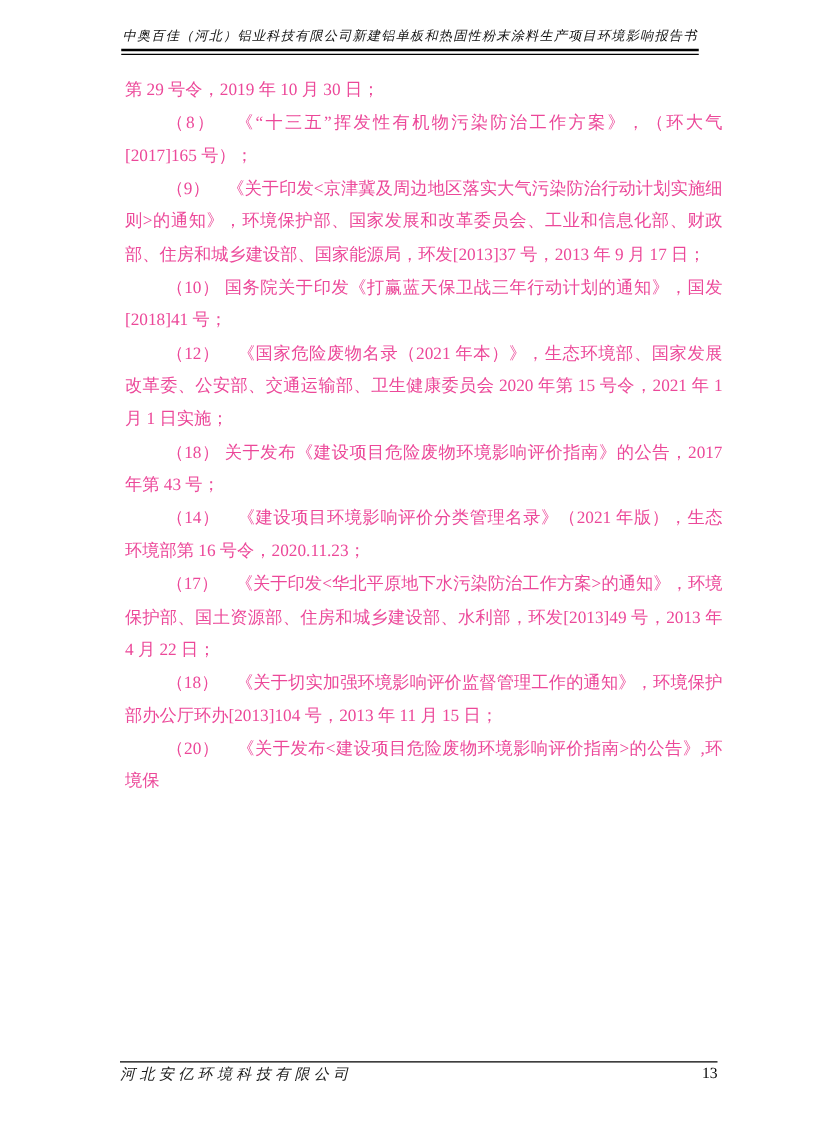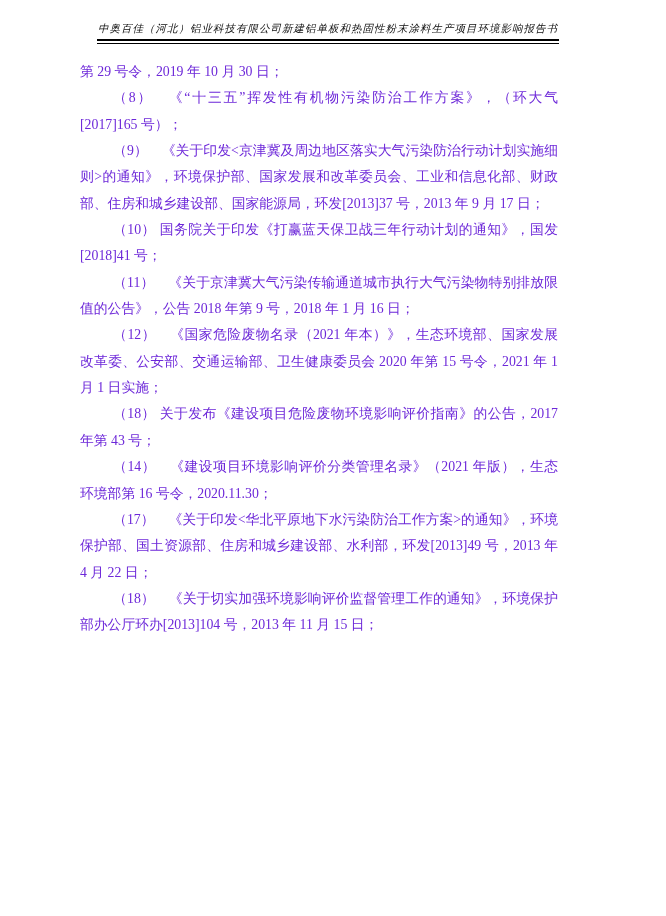--- a/index.html
+++ b/index.html
@@ -35,25 +35,25 @@
   .header-rule {
     margin-top: 3px;
     height: 2px;
     border-top: 2px solid #000000;
     border-bottom: 1px solid #000000;
   }
   
   .doc-body {
     position: absolute;
     top: 59px;
-    left: 80px;
+    left: 100px;
     width: 478px;
     font-size: 13.8px;
     line-height: 26.35px;
-    color: #6d28d9;
+    color: #ec4899;
   }
   .doc-body p {
     margin: 0;
     padding: 0;
     text-align: justify;
   }
   .doc-body p.indent {
     text-indent: 2.4em;
   }
   
@@ -90,22 +90,28 @@
   <div class="header">
     <div class="header-title">中奥百佳（河北）铝业科技有限公司新建铝单板和热固性粉末涂料生产项目环境影响报告书</div>
     <div class="header-rule"></div>
   </div>
 
   <div class="doc-body">
       <p class="">第 29 号令，2019 年 10 月 30 日；</p>
       <p class="indent">（8）　《“十三五”挥发性有机物污染防治工作方案》，（环大气[2017]165 号）；</p>
       <p class="indent">（9）　《关于印发&lt;京津冀及周边地区落实大气污染防治行动计划实施细则&gt;的通知》，环境保护部、国家发展和改革委员会、工业和信息化部、财政部、住房和城乡建设部、国家能源局，环发[2013]37 号，2013 年 9 月 17 日；</p>
       <p class="indent">（10） 国务院关于印发《打赢蓝天保卫战三年行动计划的通知》，国发[2018]41 号；</p>
-      <p class="indent">（11）　《关于京津冀大气污染传输通道城市执行大气污染物特别排放限值的公告》，公告 2018 年第 9 号，2018 年 1 月 16 日；</p>
       <p class="indent">（12）　《国家危险废物名录（2021 年本）》，生态环境部、国家发展改革委、公安部、交通运输部、卫生健康委员会 2020 年第 15 号令，2021 年 1 月 1 日实施；</p>
       <p class="indent">（18） 关于发布《建设项目危险废物环境影响评价指南》的公告，2017 年第 43 号；</p>
-      <p class="indent">（14）　《建设项目环境影响评价分类管理名录》（2021 年版），生态环境部第 16 号令，2020.11.30；</p>
+      <p class="indent">（14）　《建设项目环境影响评价分类管理名录》（2021 年版），生态环境部第 16 号令，2020.11.23；</p>
       <p class="indent">（17）　《关于印发&lt;华北平原地下水污染防治工作方案&gt;的通知》，环境保护部、国土资源部、住房和城乡建设部、水利部，环发[2013]49 号，2013 年 4 月 22 日；</p>
       <p class="indent">（18）　《关于切实加强环境影响评价监督管理工作的通知》，环境保护部办公厅环办[2013]104 号，2013 年 11 月 15 日；</p>
+      <p class="indent">（20）　《关于发布&lt;建设项目危险废物环境影响评价指南&gt;的公告》,环境保</p>
     </div>
 
+  <div class="footer">
+    <div class="footer-row">
+      <span class="footer-company">河北安亿环境科技有限公司</span>
+      <span class="footer-page-number">13</span>
+    </div>
+  </div>
 
 </div>
 
 </body></html>

